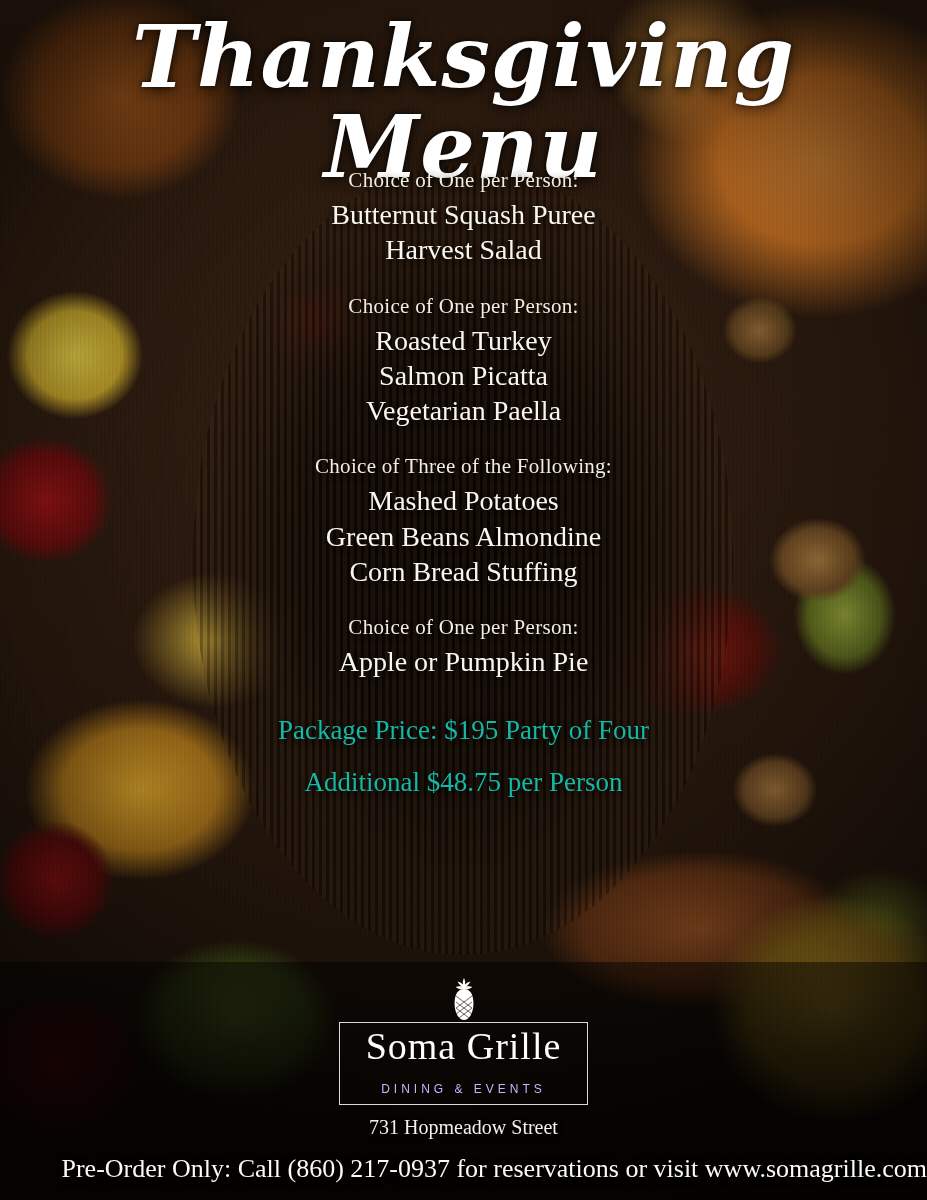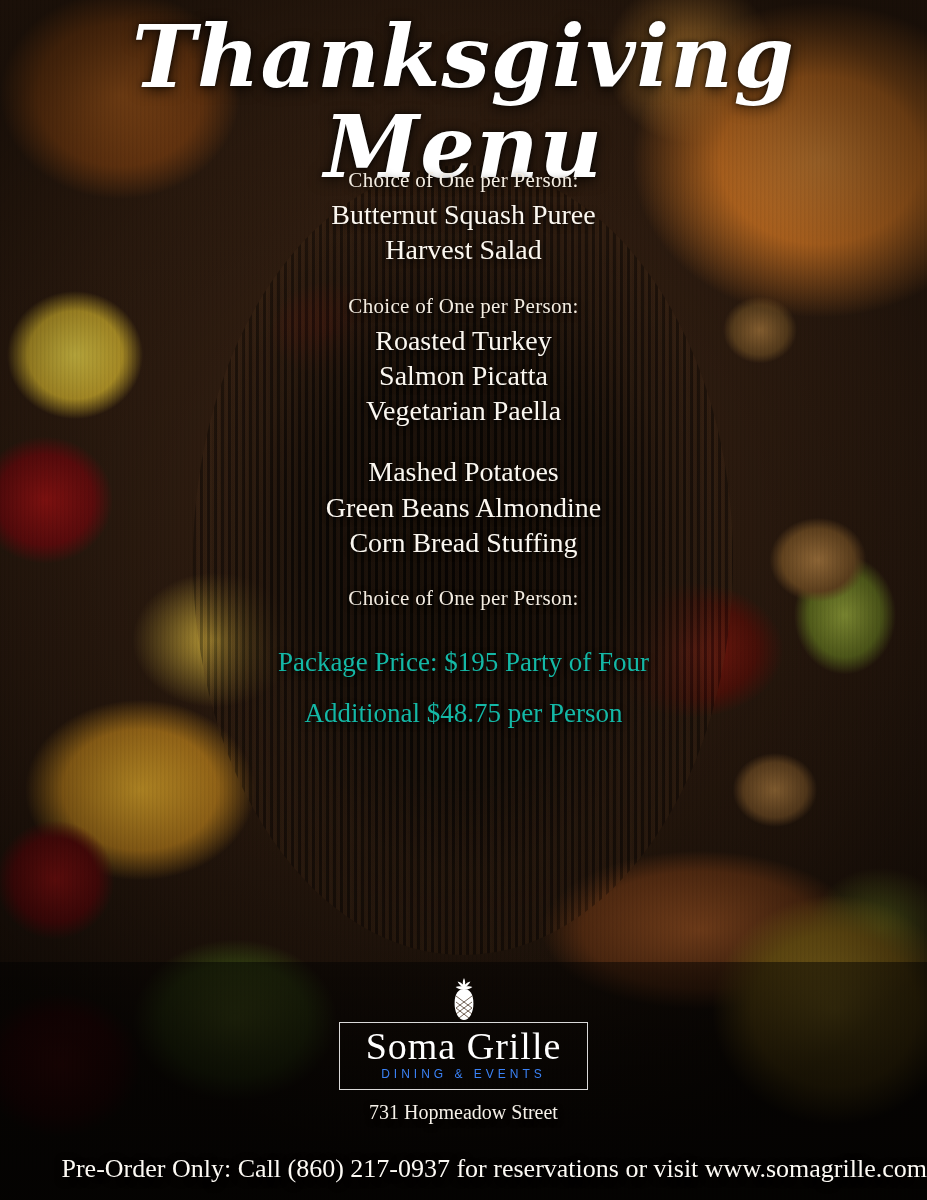--- a/index.html
+++ b/index.html
@@ -162,22 +162,22 @@
     font-family: "Liberation Serif", serif;
     font-size: 38px;
     line-height: 1.05;
     letter-spacing: 1px;
     color: #ffffff;
   }
   .brand-sub {
     font-family: "Liberation Sans", sans-serif;
     font-size: 12px;
     letter-spacing: 4px;
-    color: #3b82f6;
-    margin-top: 0;
+    color: #c4b5fd;
+    margin-top: 15px;
   }
   .address {
     margin-top: 10px;
     font-size: 20px;
     line-height: 1.25;
     color: #f6f1e8;
     text-shadow: 0 2px 6px rgba(0,0,0,0.9);
   }
   .preorder {
     position: absolute;
@@ -210,27 +210,29 @@
     </div>
 
     <div class="section">
       <div class="section-head">Choice of One per Person:</div>
       <div class="item">Roasted Turkey</div>
       <div class="item">Salmon Picatta</div>
       <div class="item">Vegetarian Paella</div>
     </div>
 
     <div class="section">
+      <div class="section-head">Choice of Three of the Following:</div>
       <div class="item">Mashed Potatoes</div>
       <div class="item">Green Beans Almondine</div>
       <div class="item">Corn Bread Stuffing</div>
     </div>
 
     <div class="section">
       <div class="section-head">Choice of One per Person:</div>
+      <div class="item">Apple or Pumpkin Pie</div>
     </div>
 
     <div class="price-block">
       <div class="price-line">Package Price: $195 Party of Four</div>
       <div class="price-line">Additional $48.75 per Person</div>
     </div>
 
   </div>
 
   <div class="footer-band"></div>

